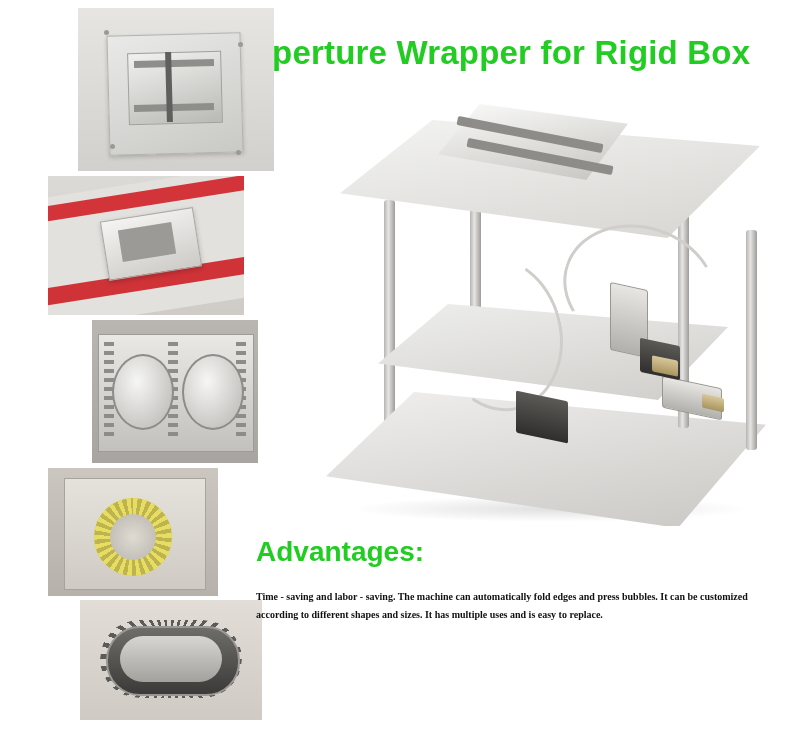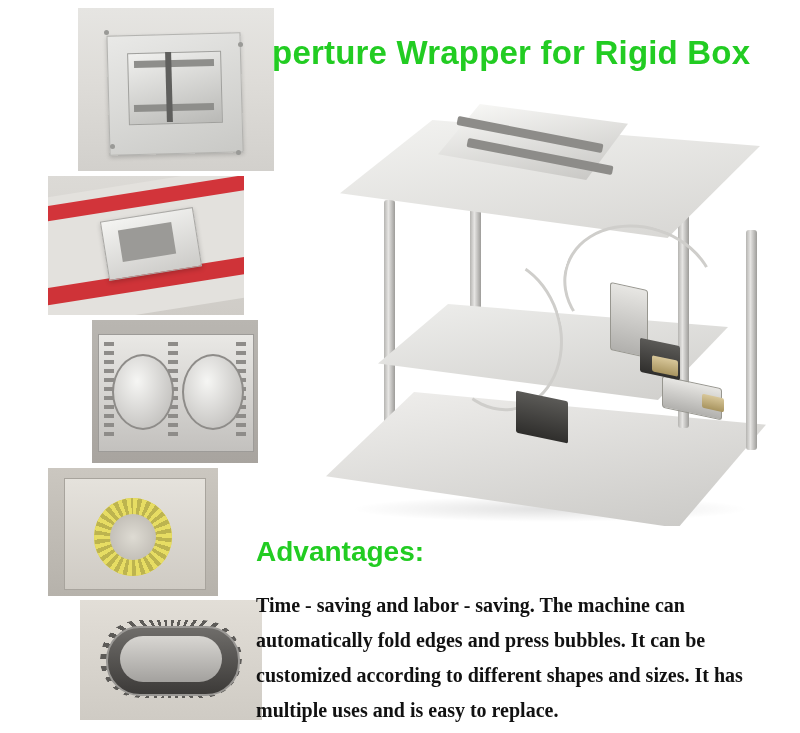--- a/index.html
+++ b/index.html
@@ -29,21 +29,21 @@
     position:absolute;
     left:256px;top:536px;
     font-size:28px;
     font-weight:bold;
     color:#22cc22;
   }
   .adv-body{
     position:absolute;
     left:256px;top:588px;
     width:530px;
-    font-size:20px;
+    font-size:10px;
     color:#111111;
     line-height:1.75;
     font-family:"Liberation Serif", serif;
     font-weight:600;
   }
 
   
   .thumb{
     position:absolute;
     overflow:hidden;

